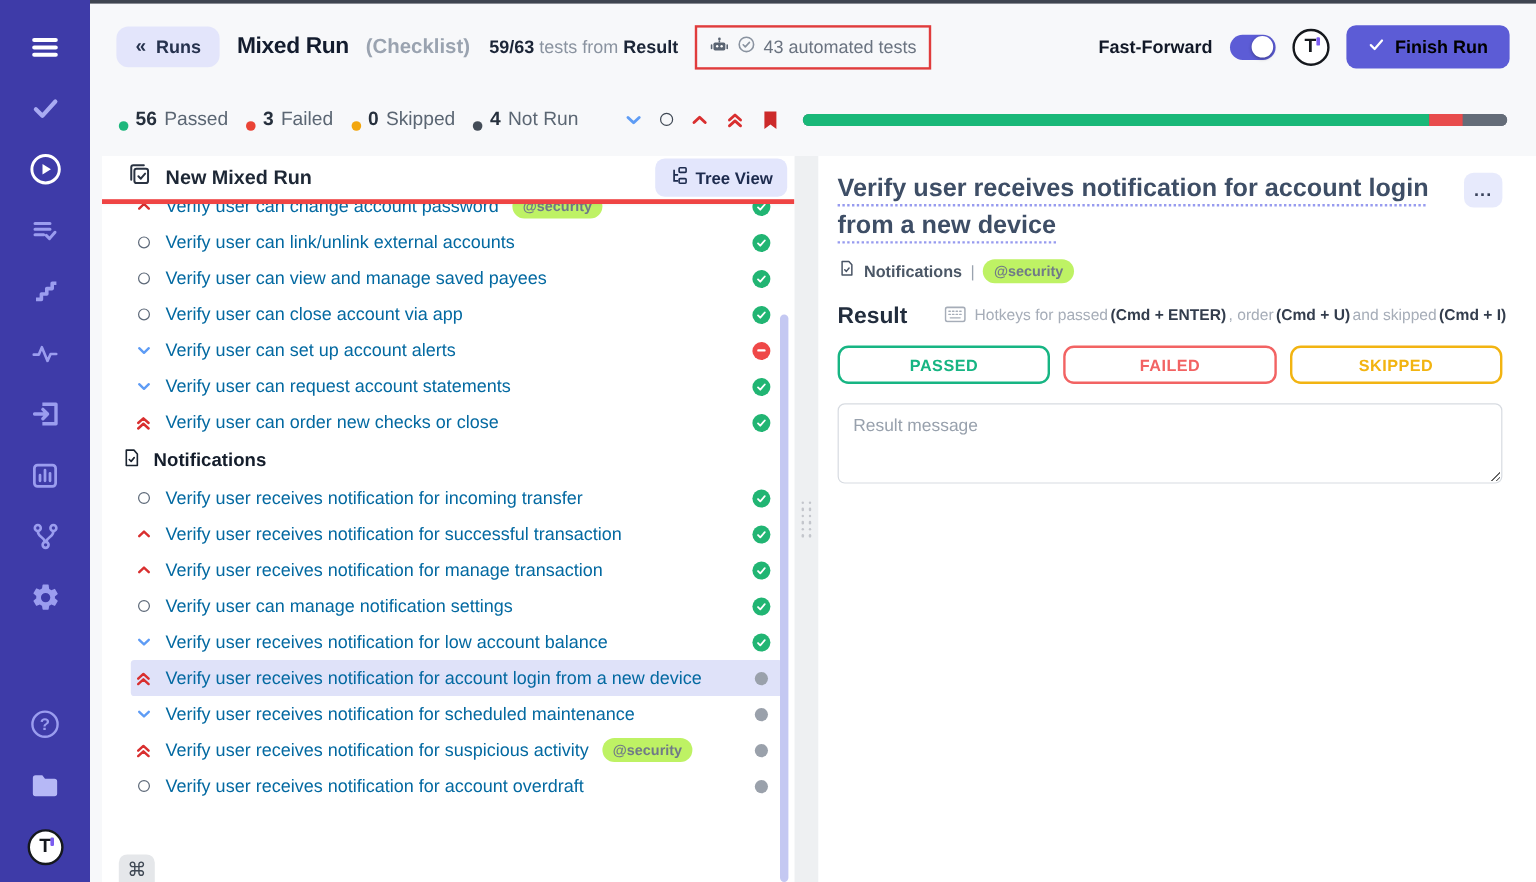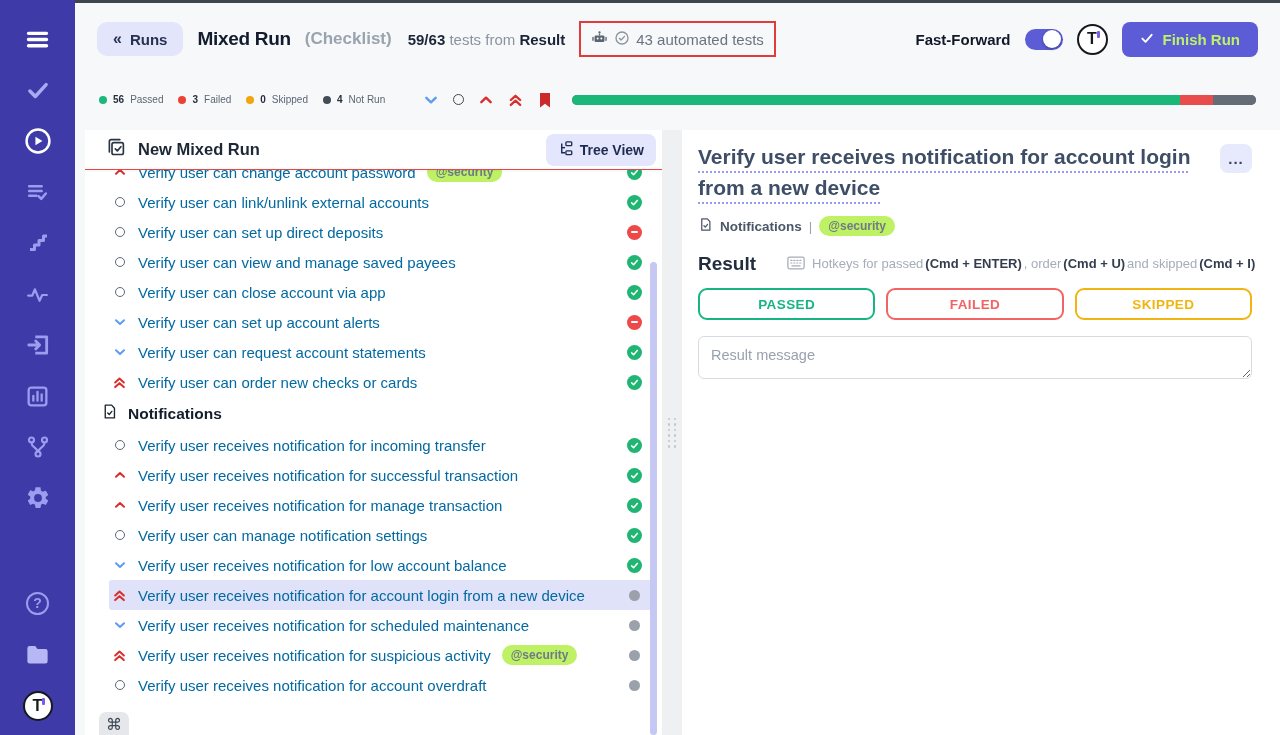--- a/index.html
+++ b/index.html
@@ -31,45 +31,45 @@
   .page-subtitle { font-size:17px; font-weight:700; color:#9aa3b0; }
   .tests-count { font-size:15px; color:#8a93a0; margin-left:2px; }
   .tests-count b { color:#1b2537; }
   .auto-badge { display:flex; align-items:center; gap:6px; border:2px solid #e03c3c;
     padding:6px 10px; font-size:15px; color:#6a7380; background:#f7f8fa; }
   .hdr-right { margin-left:auto; display:flex; align-items:center; gap:14px; }
   .ff-label { font-size:15px; font-weight:700; color:#111827; }
   .toggle { width:38px; height:21px; background:#5c5cd6; border-radius:11px; position:relative; cursor:pointer; flex:none; }
   .toggle .knob { position:absolute; top:1.5px; right:1.5px; width:18px; height:18px; background:#fff;
     border-radius:50%; box-shadow:0 1px 3px rgba(0,0,0,.35); }
-  .finish-btn { display:flex; align-items:center; gap:9px; background:#5c5cd6; color:#bef264;
+  .finish-btn { display:flex; align-items:center; gap:9px; background:#5c5cd6; color:#000000;
     font-size:15px; font-weight:700; border-radius:8px; padding:9px 18px; cursor:pointer; }
 
   
   .stats { height:55px; display:flex; align-items:center; padding:0 22px 6px 24px; }
-  .stat { display:flex; align-items:center; gap:6px; margin-right:15px; font-size:10px; }
+  .stat { display:flex; align-items:flex-end; gap:6px; margin-right:15px; font-size:16px; }
   .stat .dot { width:8px; height:8px; border-radius:50%; flex:none; }
   .stat b { color:#26303d; font-weight:700; }
   .stat .lbl { color:#5b6673; }
   .dot-passed { background:#1db77c; } .dot-failed { background:#ea4335; }
   .dot-skipped { background:#f2a60d; } .dot-notrun { background:#444c57; }
   .filter-icons { display:flex; align-items:center; gap:15px; margin-left:24px; }
   .filter-icons > span { display:flex; cursor:pointer; }
   .circ-o { width:11px; height:11px; border:1.8px solid #3f4854; border-radius:50%; }
   .progress { flex:1; height:10px; border-radius:5px; overflow:hidden; display:flex;
     margin-left:20px; margin-right:2px; background:#646c78; }
   .progress .seg { height:100%; }
   .seg-passed { background:#19b878; } .seg-failed { background:#e84c4c; } .seg-notrun { background:#646c78; }
 
   
   .panels { flex:1; display:flex; min-height:0; padding-left:10px; }
   .list-panel { width:577px; background:#fff; position:relative; display:flex;
     flex-direction:column; overflow:hidden; flex:none; }
   .list-header { height:40px; display:flex; align-items:center; gap:12px; padding:0 6px 0 20px;
-    background:#fff; border-bottom:1px solid #ef4444; box-shadow:0 1px 2px rgba(20,30,50,.05);
+    background:#fff; border-bottom:4px solid #ef4444; box-shadow:0 1px 2px rgba(20,30,50,.05);
     position:relative; z-index:2; }
   .list-title { font-size:16.5px; font-weight:700; color:#1d2735; }
   .treeview-btn { margin-left:auto; display:flex; align-items:center; gap:7px; background:#e3e6fc;
     border-radius:8px; padding:7px 12px; font-size:14px; font-weight:700; color:#1d2b4e; cursor:pointer; }
 
   .rows { flex:1; overflow:hidden; padding-top:1px; }
   .rows > .test-row:first-child { margin-top:-14px; }
   .test-row { height:30px; display:flex; align-items:center; gap:11px;
     margin:0 10px 0 24px; padding:0 10px 0 3px; cursor:pointer; border-radius:3px; }
   .test-row.selected { background:#dfe2f9; }
@@ -112,21 +112,21 @@
   .hotkeys { font-size:13px; white-space:nowrap; display:flex; align-items:center; gap:2px;padding-left:31px; }
   .hotkeys .dim { color:#a6adb8; }
   .hotkeys .strong { color:#333d4d; font-weight:700; }
   .hotkeys svg { margin-right:5px; }
   .verdicts { margin-top:13px; display:flex; gap:11px; }
   .verdict { flex:1; height:32px; background:#fff; border:2px solid; border-radius:9px;
     font-family:"Liberation Sans",sans-serif; font-size:13.5px; font-weight:800; letter-spacing:.4px; cursor:pointer; }
   .verdict.passed { border-color:#17b583; color:#17b583; }
   .verdict.failed { border-color:#f26363; color:#f26363; }
   .verdict.skipped { border-color:#f2b411; color:#f2b411; }
-  .msg-box { margin-top:16px; width:100%; height:43px; border:1px solid #d7dbe1; border-radius:6px;
+  .msg-box { margin-top:16px; width:100%; height:67px; border:1px solid #d7dbe1; border-radius:6px;
     padding:10px 12px; font-family:"Liberation Sans",sans-serif; font-size:14.5px; color:#374151;
     resize:both; outline:none; }
   .msg-box::placeholder { color:#98a1ad; }
 </style>
 </head>
 <body>
 
 <div class="app">
 
   <aside class="sidebar">
@@ -352,115 +352,101 @@
               <span class="st">
                 <span class="st-passed">
                   <svg width="9" height="9" viewBox="0 0 24 24">
                     <path d="M4.5 13l5 5L19.5 6.5" stroke="#fff" stroke-width="4" fill="none" stroke-linecap="round" stroke-linejoin="round"></path>
                   </svg>
                 </span>
               </span>
 
             </div>
 
+
             <div class="test-row">
               <span class="pri">
                 <span class="pri-circle"></span>
               </span>
 
-              <span class="row-text">Verify user can set up direct deposits</span>
+              <span class="row-text">Verify user can view and manage saved payees</span>
+
+              <span class="st">
+                <span class="st-passed">
+                  <svg width="9" height="9" viewBox="0 0 24 24">
+                    <path d="M4.5 13l5 5L19.5 6.5" stroke="#fff" stroke-width="4" fill="none" stroke-linecap="round" stroke-linejoin="round"></path>
+                  </svg>
+                </span>
+              </span>
+
+            </div>
+
+            <div class="test-row">
+              <span class="pri">
+                <span class="pri-circle"></span>
+              </span>
+
+              <span class="row-text">Verify user can close account via app</span>
+
+              <span class="st">
+                <span class="st-passed">
+                  <svg width="9" height="9" viewBox="0 0 24 24">
+                    <path d="M4.5 13l5 5L19.5 6.5" stroke="#fff" stroke-width="4" fill="none" stroke-linecap="round" stroke-linejoin="round"></path>
+                  </svg>
+                </span>
+              </span>
+
+            </div>
+
+            <div class="test-row">
+
+              <span class="pri">
+                <svg width="12" height="10" viewBox="0 0 12 8">
+                  <path d="M2 2.2l4 3.8 4-3.8" stroke="#5e9cf5" stroke-width="2" fill="none" stroke-linecap="round" stroke-linejoin="round"></path>
+                </svg>
+              </span>
+
+              <span class="row-text">Verify user can set up account alerts</span>
 
               <span class="st">
                 <span class="st-failed">
                   <span class="bar"></span>
                 </span>
               </span>
 
             </div>
 
             <div class="test-row">
-              <span class="pri">
-                <span class="pri-circle"></span>
-              </span>
-
-              <span class="row-text">Verify user can view and manage saved payees</span>
-
-              <span class="st">
-                <span class="st-passed">
-                  <svg width="9" height="9" viewBox="0 0 24 24">
-                    <path d="M4.5 13l5 5L19.5 6.5" stroke="#fff" stroke-width="4" fill="none" stroke-linecap="round" stroke-linejoin="round"></path>
-                  </svg>
-                </span>
-              </span>
-
-            </div>
-
-            <div class="test-row">
-              <span class="pri">
-                <span class="pri-circle"></span>
-              </span>
-
-              <span class="row-text">Verify user can close account via app</span>
-
-              <span class="st">
-                <span class="st-passed">
-                  <svg width="9" height="9" viewBox="0 0 24 24">
-                    <path d="M4.5 13l5 5L19.5 6.5" stroke="#fff" stroke-width="4" fill="none" stroke-linecap="round" stroke-linejoin="round"></path>
-                  </svg>
-                </span>
-              </span>
-
-            </div>
-
-            <div class="test-row">
 
               <span class="pri">
                 <svg width="12" height="10" viewBox="0 0 12 8">
                   <path d="M2 2.2l4 3.8 4-3.8" stroke="#5e9cf5" stroke-width="2" fill="none" stroke-linecap="round" stroke-linejoin="round"></path>
                 </svg>
               </span>
 
-              <span class="row-text">Verify user can set up account alerts</span>
-
-              <span class="st">
-                <span class="st-failed">
-                  <span class="bar"></span>
-                </span>
-              </span>
-
-            </div>
-
-            <div class="test-row">
-
-              <span class="pri">
-                <svg width="12" height="10" viewBox="0 0 12 8">
-                  <path d="M2 2.2l4 3.8 4-3.8" stroke="#5e9cf5" stroke-width="2" fill="none" stroke-linecap="round" stroke-linejoin="round"></path>
-                </svg>
-              </span>
-
               <span class="row-text">Verify user can request account statements</span>
 
               <span class="st">
                 <span class="st-passed">
                   <svg width="9" height="9" viewBox="0 0 24 24">
                     <path d="M4.5 13l5 5L19.5 6.5" stroke="#fff" stroke-width="4" fill="none" stroke-linecap="round" stroke-linejoin="round"></path>
                   </svg>
                 </span>
               </span>
 
             </div>
 
             <div class="test-row">
 
               <span class="pri">
                 <svg width="13" height="13" viewBox="0 0 12 12">
                   <path d="M2 6L6 2.4 10 6M2 10.2L6 6.6l4 3.6" stroke="#d92f2f" stroke-width="1.9" fill="none" stroke-linecap="round" stroke-linejoin="round"></path>
                 </svg>
               </span>
-              <span class="row-text">Verify user can order new checks or cards</span>
+              <span class="row-text">Verify user can order new checks or close</span>
 
               <span class="st">
                 <span class="st-passed">
                   <svg width="9" height="9" viewBox="0 0 24 24">
                     <path d="M4.5 13l5 5L19.5 6.5" stroke="#fff" stroke-width="4" fill="none" stroke-linecap="round" stroke-linejoin="round"></path>
                   </svg>
                 </span>
               </span>
 
             </div>

